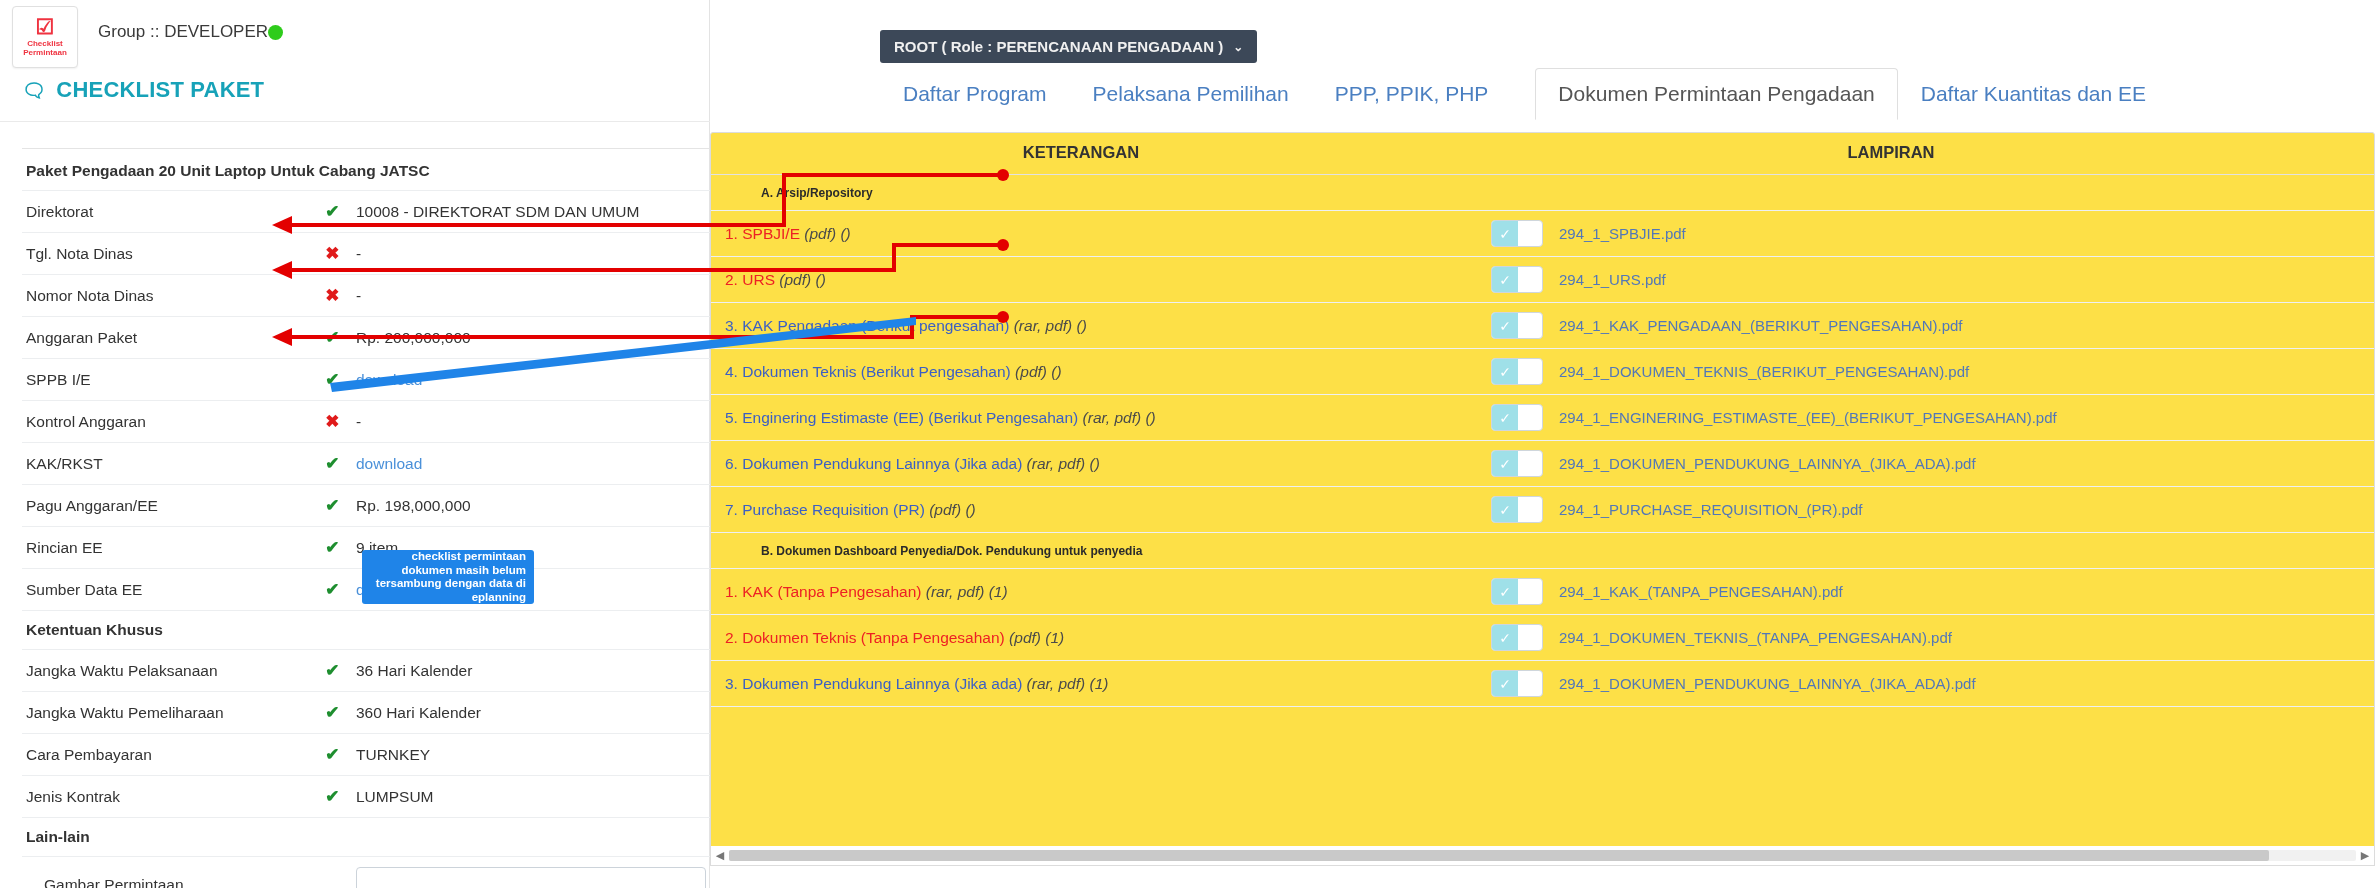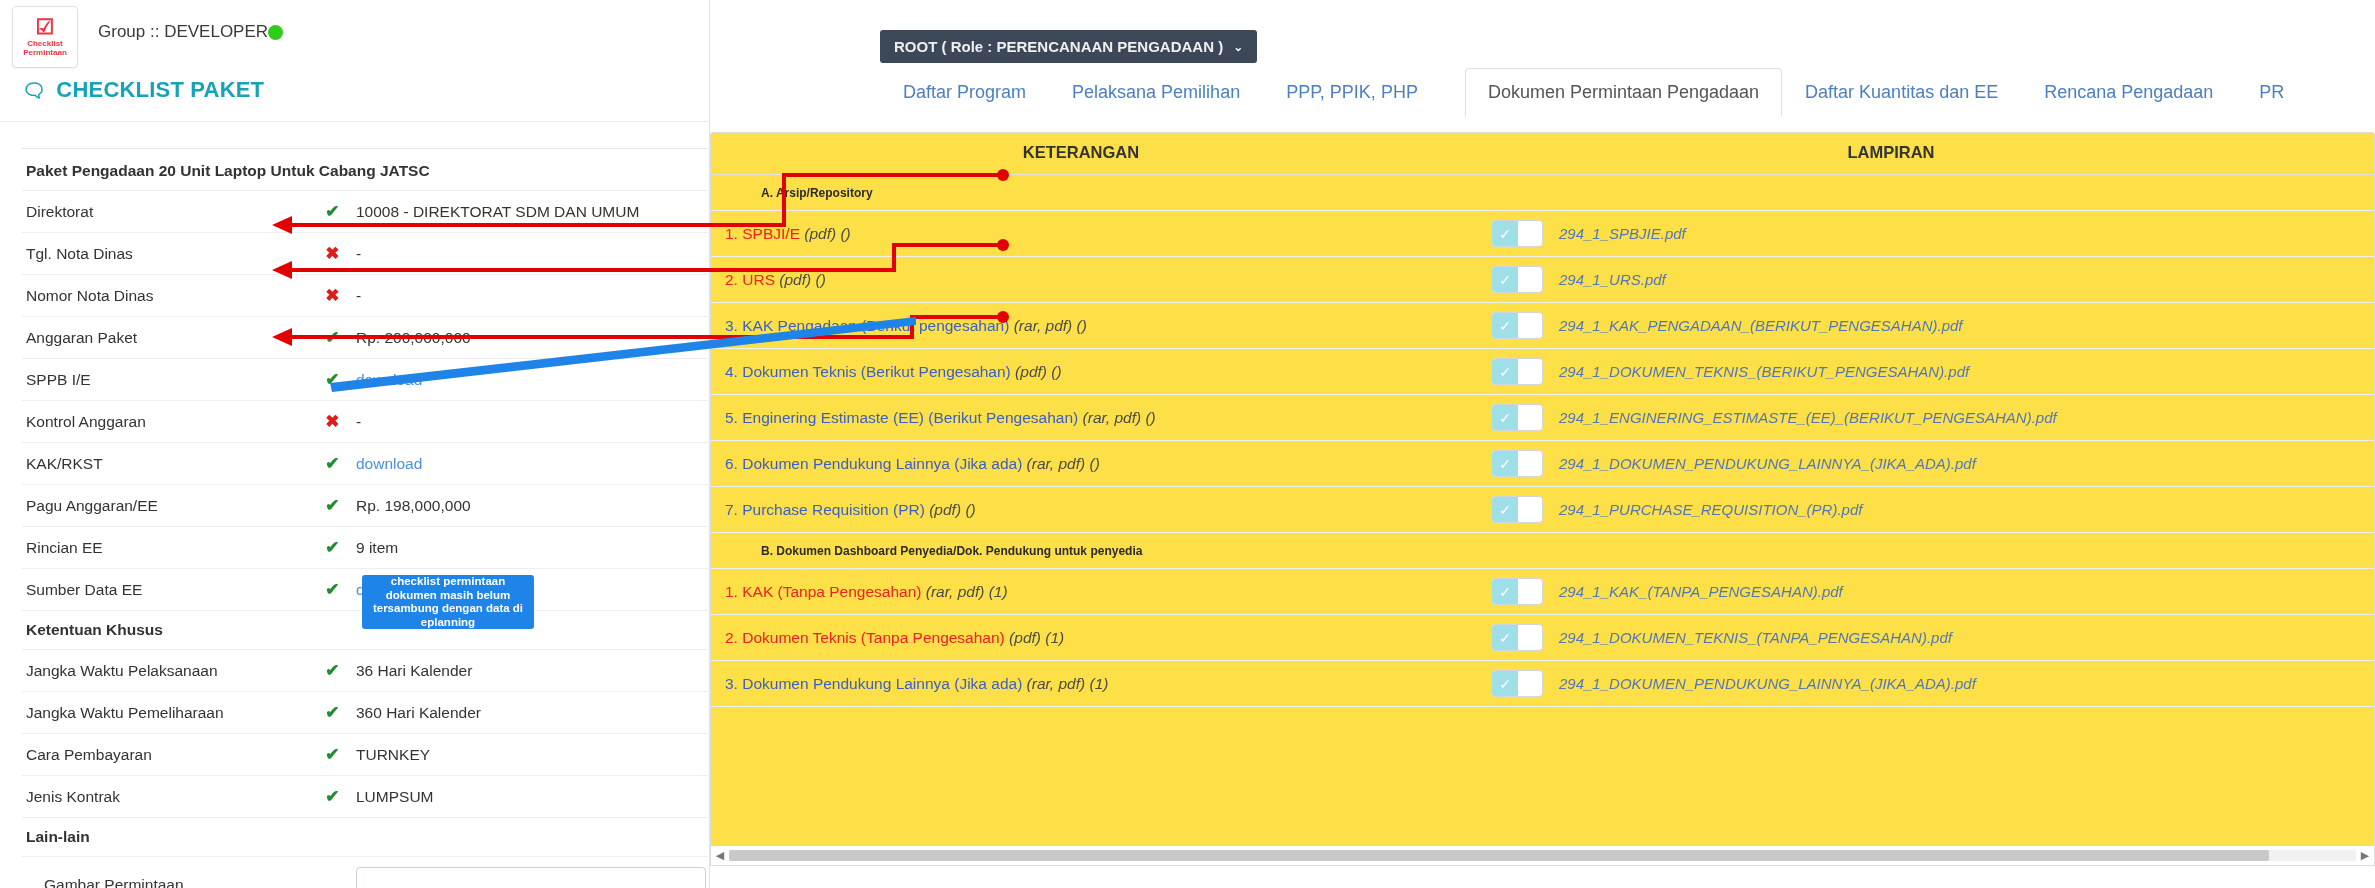--- a/index.html
+++ b/index.html
@@ -70,21 +70,21 @@
     padding:8px 14px; border-radius:3px; display:flex; align-items:center; gap:10px;
     cursor:pointer;
   }
   .role-pill .chev{ font-size:12px; }
 
   .tabs{
     position:absolute; left:170px; top:68px; width:1490px;
     display:flex; flex-wrap:wrap; align-items:flex-start;
   }
   .tab{
-    font-size:18px; color:#4a7fc1; padding:13px 22px; cursor:pointer;
+    font-size:21px; color:#4a7fc1; padding:13px 22px; cursor:pointer;
     border:1px solid transparent; border-radius:4px 4px 0 0; white-space:nowrap;
   }
   .tab.active{
     color:#555; background:#fff;
     border:1px solid #dfdfdf; border-bottom-color:#fff;margin-left:24px;
   }
 
   .doc-card{
     position:absolute; left:0px; top:132px; width:1665px; height:718px;
     border:1px solid #dcdcdc; border-radius:3px; background:#fde047; overflow:hidden;
@@ -108,37 +108,37 @@
 
   .toggle{
     width:52px; height:27px; border:1px solid #cfd6dc; border-radius:4px;
     background:#fff; display:flex; align-items:center; cursor:pointer; overflow:hidden;
     flex:0 0 auto;
   }
   .toggle .knob{
     width:26px; height:25px; background:#9fe0e8; color:#fff;
     display:flex; align-items:center; justify-content:center; font-size:14px;
   }
-  .file-link{ color:#5277b8; font-size:15px; font-style:italic; cursor:pointer; white-space:nowrap;}
+  .file-link{ color:#5277b8; font-size:15px; cursor:pointer; white-space:nowrap;}
 
   .hscroll{
     position:absolute; left:0px; top:846px; width:1665px; height:20px;
     border:1px solid #dcdcdc; border-top:none; background:#fff;
     display:flex; align-items:center;
   }
   .hscroll .arrow{ width:18px; text-align:center; font-size:11px; color:#777; cursor:pointer;}
   .hscroll .track{ flex:1; height:11px; background:#f1f1f1; border-radius:2px; position:relative; }
   .hscroll .thumb{ position:absolute; left:0; top:0; height:11px; width:1540px; background:#c9c9c9; border-radius:2px; cursor:pointer;}
 
   
   #annotations{ position:absolute; left:0; top:0; width:2375px; height:888px; pointer-events:none; }
   .callout{
-    position:absolute; left:362px; top:575px; width:172px; height:54px;
+    position:absolute; left:362px; top:550px; width:172px; height:54px;
     background:#1f84e8; color:#fff; border-radius:3px;
-    font-size:11.5px; font-weight:bold; line-height:13.5px; text-align:center;
+    font-size:11.5px; font-weight:bold; line-height:13.5px; text-align:right;
     display:flex; align-items:center; justify-content:center; padding:4px 8px;
   }
 </style>
 </head>
 <body>
 
 <div id="left-panel">
 
   <div class="brand-box">
     <div class="brand-mark">☑</div>

